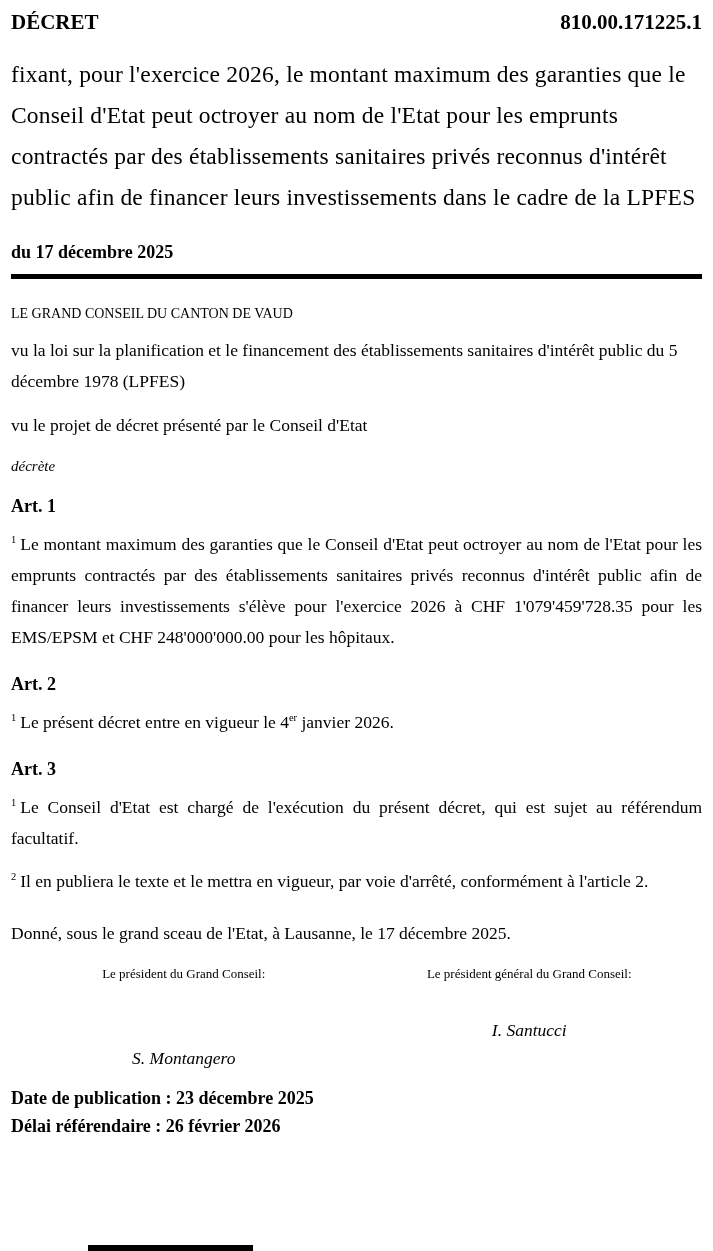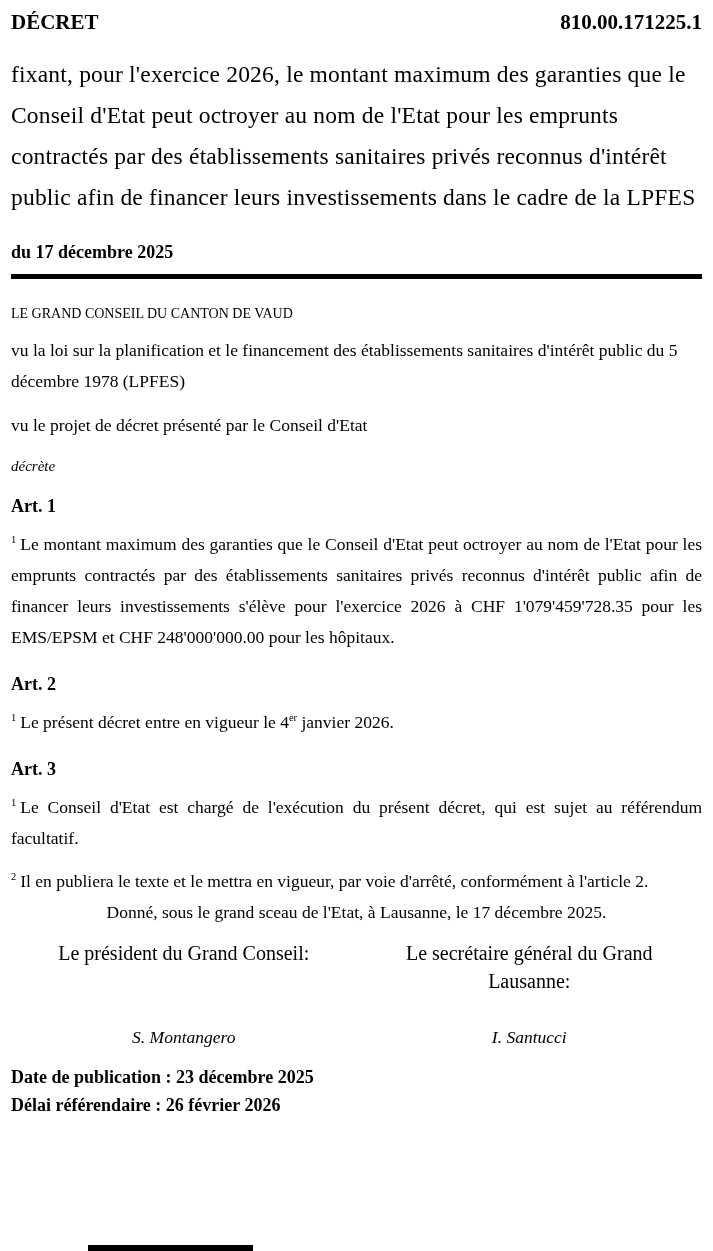--- a/index.html
+++ b/index.html
@@ -80,38 +80,38 @@
     line-height: 0;
     margin-right: 4px;
   }
   sup.ord {
     font-size: 0.6em;
     vertical-align: super;
     line-height: 0;
   }
 
   .seal-line {
+    margin-top: 21px;
     font-size: 17.5px;
     line-height: 31px;
-    text-align: center;
   }
 
   .signatures {
     margin-top: 11px;
     display: flex;
   }
   .sig-col {
     flex: 1 1 50%;
     display: flex;
     flex-direction: column;
     align-items: center;
     text-align: center;
   }
   .sig-role {
-    font-size: 20px;
+    font-size: 13px;
     line-height: 28px;
     max-width: 282px;
   }
   .sig-name {
     margin-top: 32px;
     font-size: 17.5px;
     font-style: italic;
   }
   .sig-col.left .sig-name { margin-top: 60px; }
 
@@ -166,21 +166,21 @@
   <p class="para justify"><sup class="fnote">2</sup><span>Il en publiera le texte et le mettra en vigueur, par voie d'arrêté, conformément à l'article 2.</span></p>
 
   <p class="seal-line">Donné, sous le grand sceau de l'Etat, à Lausanne, le 17 décembre 2025.</p>
 
   <div class="signatures">
     <div class="sig-col left">
       <div class="sig-role">Le président du Grand Conseil:</div>
       <div class="sig-name">S. Montangero</div>
     </div>
     <div class="sig-col right">
-      <div class="sig-role">Le secrétaire général du Grand Lausanne:</div>
+      <div class="sig-role">Le président général du Grand Conseil:</div>
       <div class="sig-name">I. Santucci</div>
     </div>
   </div>
 
   <div class="footer-lines">
     <div>Date de publication : 23 décembre 2025</div>
     <div>Délai référendaire : 26 février 2026</div>
   </div>
 
 </div>

